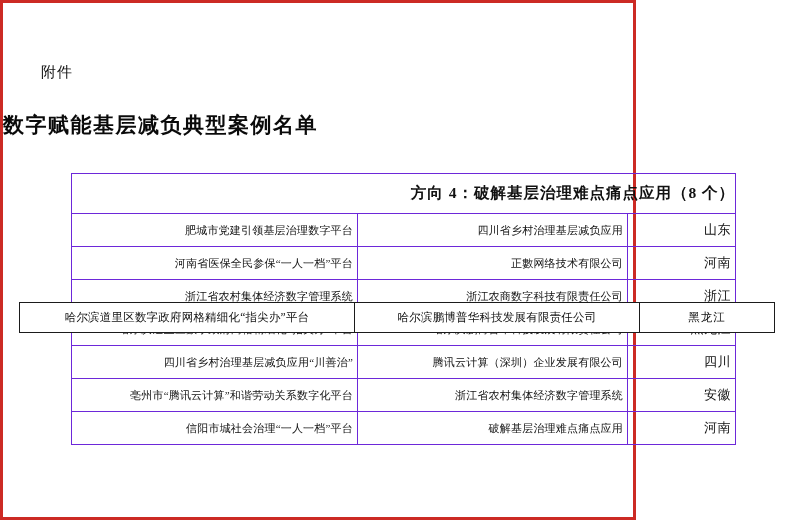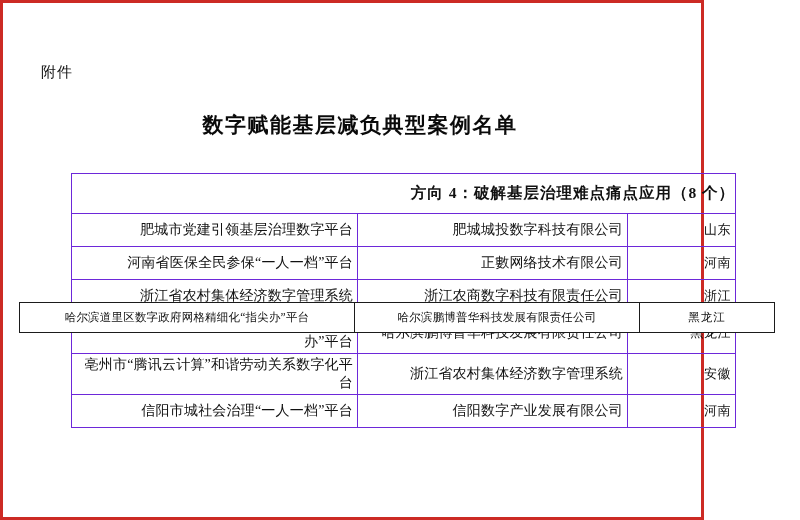--- a/index.html
+++ b/index.html
@@ -8,21 +8,21 @@
   }
   body {
     width: 800px;
     height: 520px;
     background: #ffffff;
     font-family: "Liberation Serif", "DejaVu Serif", serif;
     overflow: hidden;
   }
   #page {
     position: relative;
-    width: 704px;
+    width: 636px;
     height: 520px;
     box-sizing: border-box;
     border: 3px solid #cc2a24;
     background: #fde047;
   }
   #sheet {
     position: absolute;
     left: 0;
     top: 0;
     right: 0;
@@ -33,24 +33,23 @@
     position: absolute;
     left: 38px;
     top: 60px;
     font-size: 15px;
     color: #111111;
     letter-spacing: 1px;
     font-family: "Liberation Serif", "DejaVu Serif", serif;
   }
   .doc-title {
     position: absolute;
-    left: 16px;
+    left: 0;
     right: 0;
     top: 108px;
-    text-align: center;
     font-size: 21px;
     font-weight: bold;
     color: #0a0a0a;
     letter-spacing: 1.5px;
     font-family: "Liberation Serif", "DejaVu Serif", serif;
   }
   .table-wrap {
     position: absolute;
     left: 68px;
     top: 170px;
@@ -68,21 +67,21 @@
     font-family: Liberation Serif, serif;
   }
   td.header-cell {
     height: 30px;
     font-size: 15.5px;
     font-weight: bold;
     letter-spacing: 1px;
     padding: 4px 0 5px;
   }
   td.c-name, td.c-org {
-    font-size: 14px;
+    font-size: 11px;
     height: 28px;
     padding: 2px 4px;
     letter-spacing: 0.2px;
   }
   td.c-prov {
     font-size: 13px;
     height: 28px;
     padding: 2px 4px;
     letter-spacing: 0.5px;
   }
@@ -149,46 +148,51 @@
           <col class="col-name">
           <col class="col-org">
           <col class="col-prov">
         </colgroup>
         <tbody>
           <tr>
             <td class="header-cell" colspan="3">方向 4：破解基层治理难点痛点应用（8 个）</td>
           </tr>
           <tr>
             <td class="c-name">肥城市党建引领基层治理数字平台</td>
-            <td class="c-org">肥城城投数字科技有限公司</td>
+            <td class="c-org">四川省乡村治理基层减负应用</td>
             <td class="c-prov">山东</td>
           </tr>
           <tr>
             <td class="c-name">河南省医保全民参保“一人一档”平台</td>
             <td class="c-org">正數网络技术有限公司</td>
             <td class="c-prov">河南</td>
           </tr>
           <tr>
             <td class="c-name">浙江省农村集体经济数字管理系统</td>
             <td class="c-org">浙江农商数字科技有限责任公司</td>
             <td class="c-prov">浙江</td>
           </tr>
           <tr class="row-hidden">
             <td class="c-name">哈尔滨道里区数字政府网格精细化“指尖办”平台</td>
             <td class="c-org">哈尔滨鹏博普华科技发展有限责任公司</td>
             <td class="c-prov">黑龙江</td>
           </tr>
           <tr>
+            <td class="c-name">四川省乡村治理基层减负应用“川善治”</td>
+            <td class="c-org">腾讯云计算（深圳）企业发展有限公司</td>
+            <td class="c-prov">四川</td>
+          </tr>
+          <tr>
             <td class="c-name">亳州市“腾讯云计算”和谐劳动关系数字化平台</td>
             <td class="c-org">浙江省农村集体经济数字管理系统</td>
             <td class="c-prov">安徽</td>
           </tr>
           <tr>
             <td class="c-name">信阳市城社会治理“一人一档”平台</td>
-            <td class="c-org">信阳数字产业发展有限公司</td>
+            <td class="c-org">破解基层治理难点痛点应用</td>
             <td class="c-prov">河南</td>
           </tr>
         </tbody>
       </table>
     </div>
 
     <div class="highlight-box">
       <div class="hrow">
         <div class="hcell name">哈尔滨道里区数字政府网格精细化“指尖办”平台</div>
         <div class="hcell org">哈尔滨鹏博普华科技发展有限责任公司</div>

